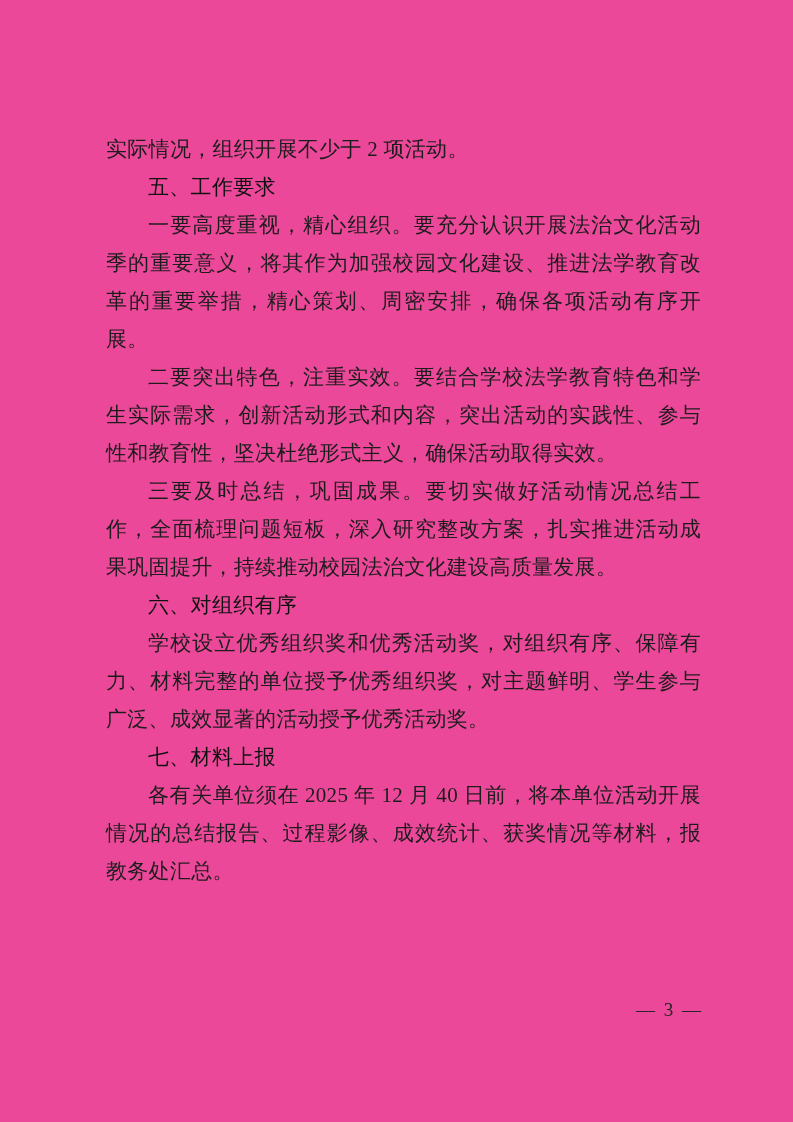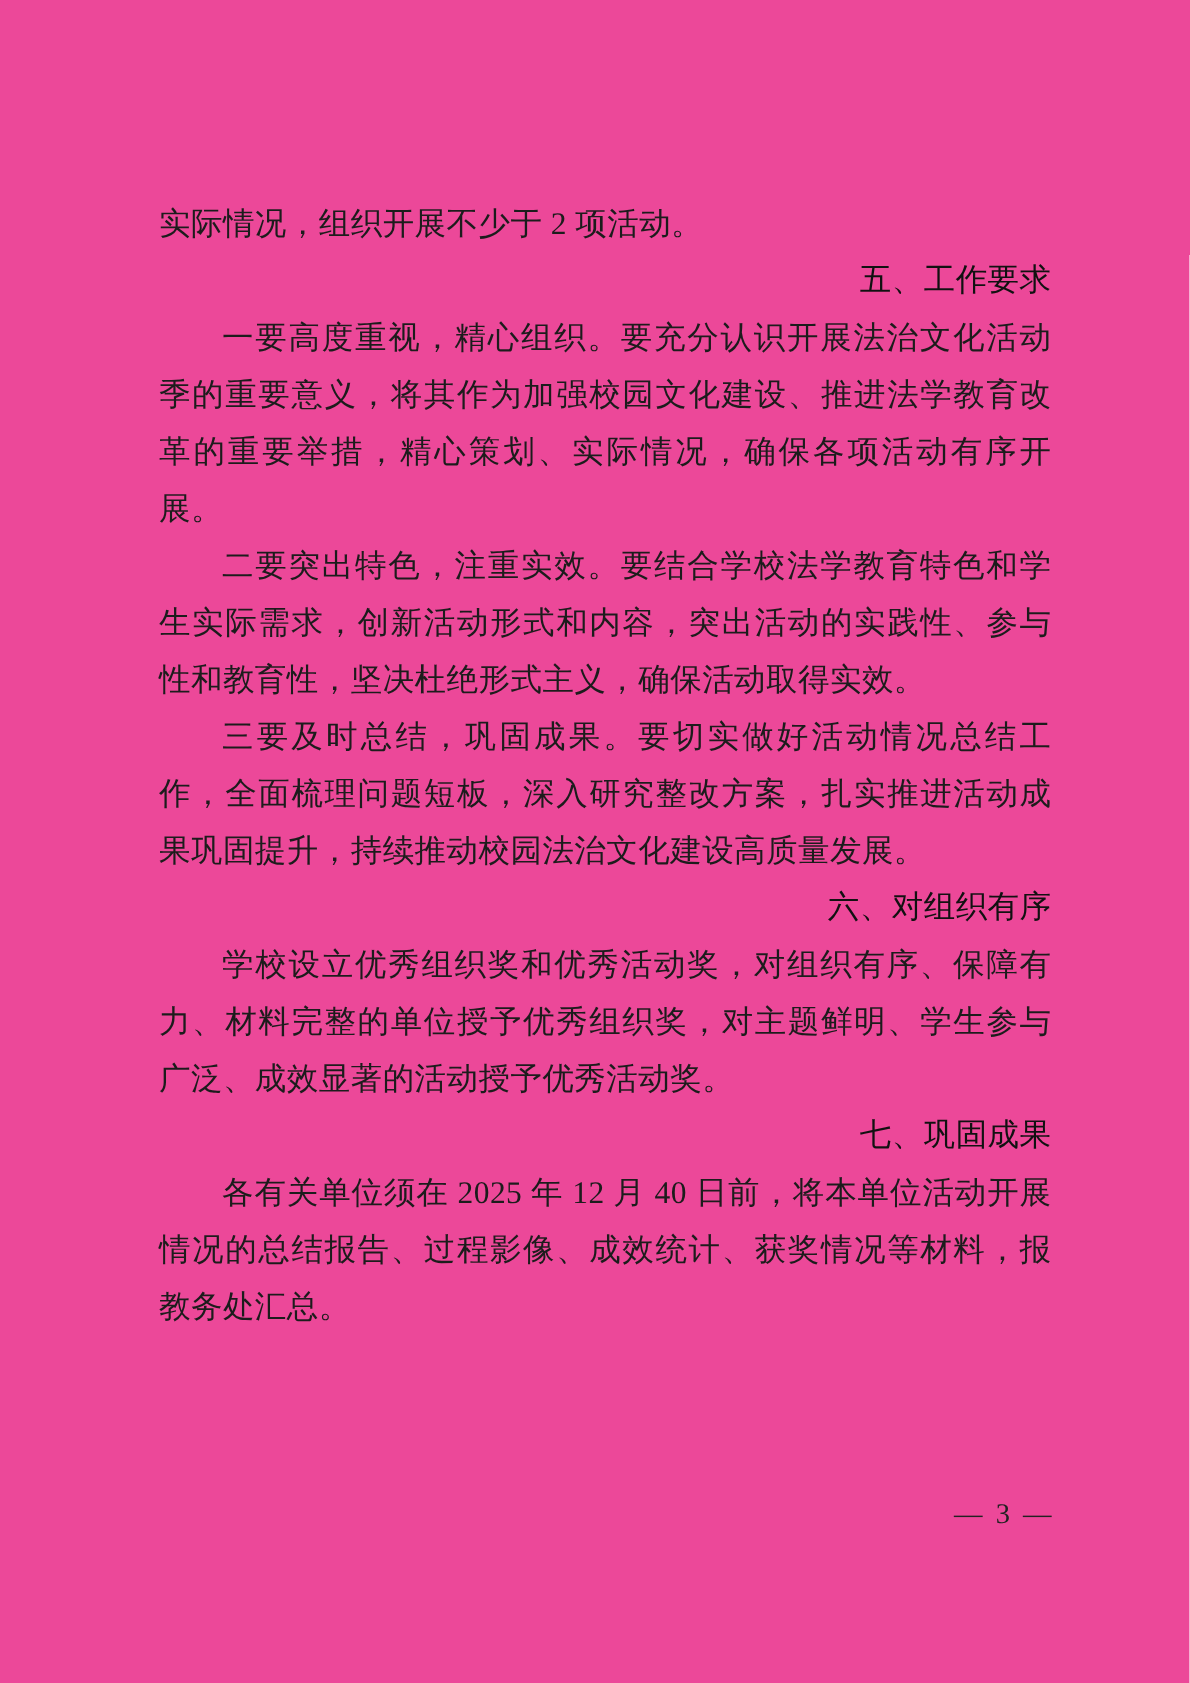--- a/index.html
+++ b/index.html
@@ -38,21 +38,20 @@
   .para {
     text-indent: 2em;
     text-align: justify;
     text-justify: inter-character;
   }
   .heading {
     text-indent: 2em;
     font-family: "Liberation Sans", "DejaVu Sans", sans-serif;
     font-weight: bold;
     color: #111111;
-    text-align: right;
   }
   .page-footer {
     position: absolute;
     top: 997px;
     right: 90px;
     font-size: 19px;
     line-height: 26px;
     letter-spacing: 2px;
     color: #222222;
     font-family: "Liberation Serif", "DejaVu Serif", serif;
@@ -61,30 +60,30 @@
 </head>
 <body>
 
 <div class="page">
   <div class="content">
 
     <p class="para-continuation">实际情况，组织开展不少于 2 项活动。</p>
 
     <h2 class="heading">五、工作要求</h2>
 
-    <p class="para">一要高度重视，精心组织。要充分认识开展法治文化活动季的重要意义，将其作为加强校园文化建设、推进法学教育改革的重要举措，精心策划、实际情况，确保各项活动有序开展。</p>
+    <p class="para">一要高度重视，精心组织。要充分认识开展法治文化活动季的重要意义，将其作为加强校园文化建设、推进法学教育改革的重要举措，精心策划、周密安排，确保各项活动有序开展。</p>
 
     <p class="para">二要突出特色，注重实效。要结合学校法学教育特色和学生实际需求，创新活动形式和内容，突出活动的实践性、参与性和教育性，坚决杜绝形式主义，确保活动取得实效。</p>
 
     <p class="para">三要及时总结，巩固成果。要切实做好活动情况总结工作，全面梳理问题短板，深入研究整改方案，扎实推进活动成果巩固提升，持续推动校园法治文化建设高质量发展。</p>
 
     <h2 class="heading">六、对组织有序</h2>
 
     <p class="para">学校设立优秀组织奖和优秀活动奖，对组织有序、保障有力、材料完整的单位授予优秀组织奖，对主题鲜明、学生参与广泛、成效显著的活动授予优秀活动奖。</p>
 
-    <h2 class="heading">七、巩固成果</h2>
+    <h2 class="heading">七、材料上报</h2>
 
     <p class="para">各有关单位须在 2025 年 12 月 40 日前，将本单位活动开展情况的总结报告、过程影像、成效统计、获奖情况等材料，报教务处汇总。</p>
 
   </div>
 
   <div class="page-footer">— 3 —</div>
 </div>
 
 </body></html>

